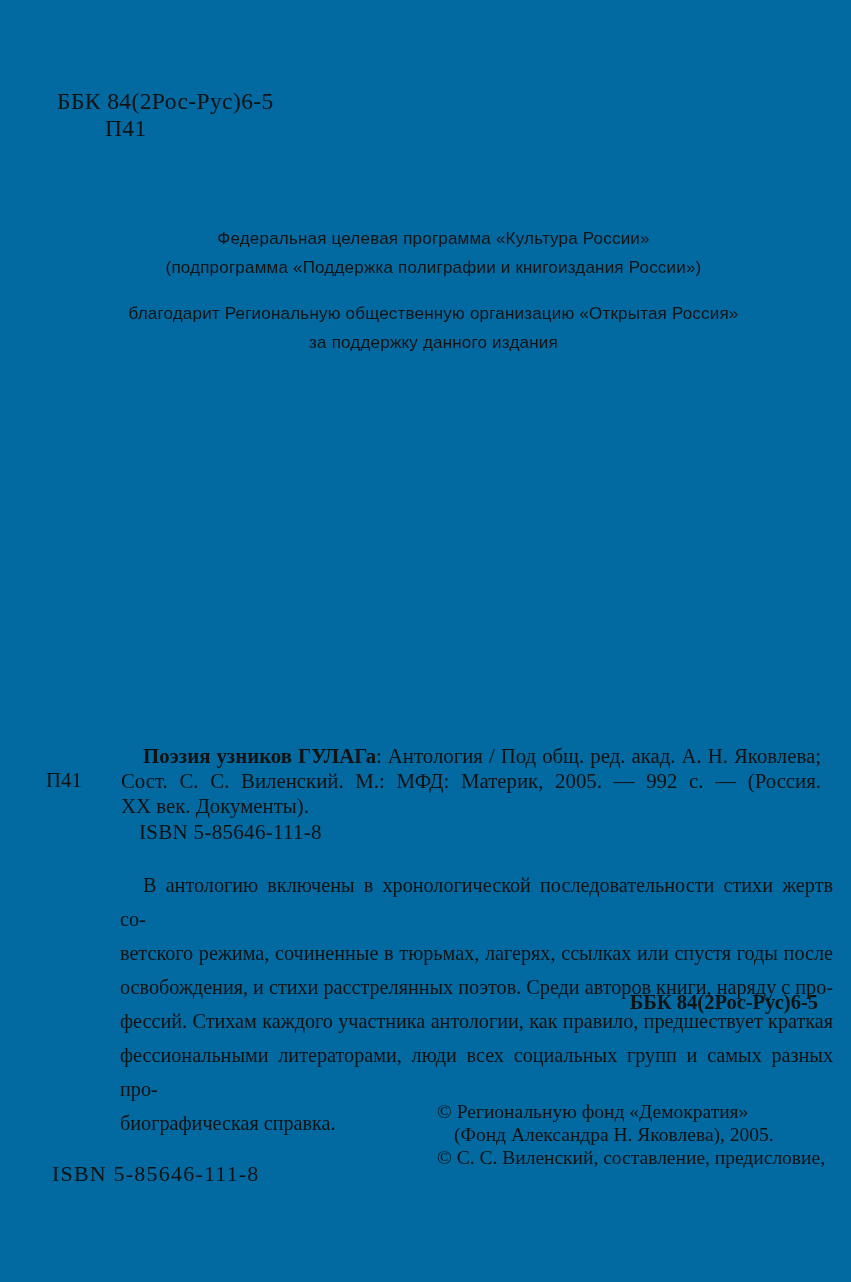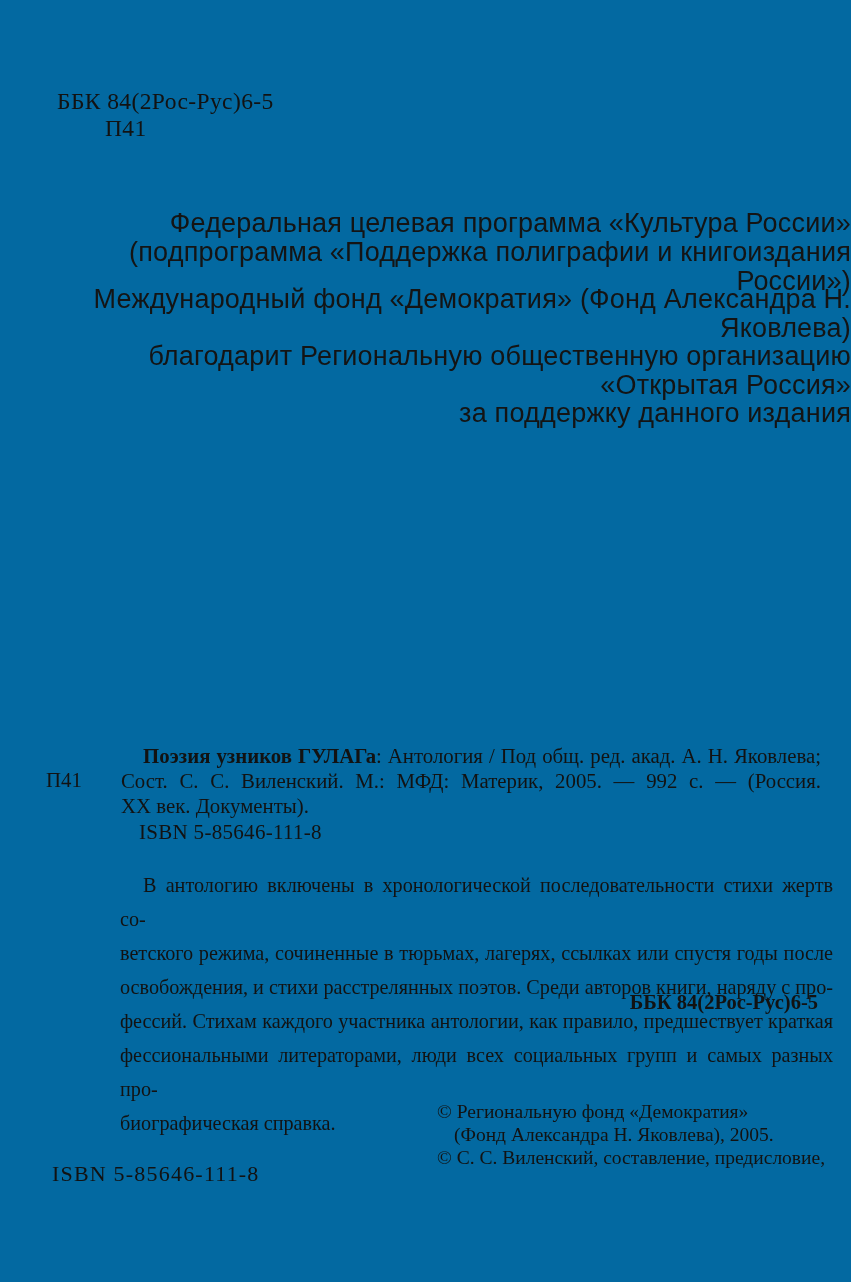--- a/index.html
+++ b/index.html
@@ -20,25 +20,26 @@
     line-height: 27px;
     letter-spacing: 0.4px;
     white-space: nowrap;
   }
   .bbk-top .author-sign { margin-left: 48px; }
 
   
   .centered-sans {
     position: absolute;
     left: 16px; width: 835px;
-    text-align: right;
+    text-align: center;
     font-family: "Liberation Sans", "DejaVu Sans", sans-serif;
-    font-size: 27px;
+    font-size: 17px;
     letter-spacing: 0.2px;
     color: #141414;
+    margin-top: 15px;
   }
   .program-note { top: 209px; line-height: 29px; }
   .sponsor-note { top: 285px; line-height: 28.5px; }
 
   
   .catalog-author-sign {
     position: absolute;
     left: 46px; top: 768px;
     font-size: 20.8px;
     white-space: nowrap;
@@ -116,21 +117,20 @@
     <div>ББК 84(2Рос-Рус)6-5</div>
     <div class="author-sign">П41</div>
   </div>
 
   <div class="centered-sans program-note">
     <div>Федеральная целевая программа «Культура России»</div>
     <div>(подпрограмма «Поддержка полиграфии и книгоиздания России»)</div>
   </div>
 
   <div class="centered-sans sponsor-note">
-    <div>Международный фонд «Демократия» (Фонд Александра Н. Яковлева)</div>
     <div>благодарит Региональную общественную организацию «Открытая Россия»</div>
     <div>за поддержку данного издания</div>
   </div>
 
   <div class="catalog-author-sign">П41</div>
 
   <div class="catalog-entry">
     <div class="line-1"><b>Поэзия узников ГУЛАГа</b><span>: Антология / Под общ. ред. акад. А. Н. Яковлева;</span></div>
     <div class="line-2">Сост. С. С. Виленский. М.: МФД: Материк, 2005. — 992 с. — (Россия.</div>
     <div class="line-3">XX век. Документы).</div>

